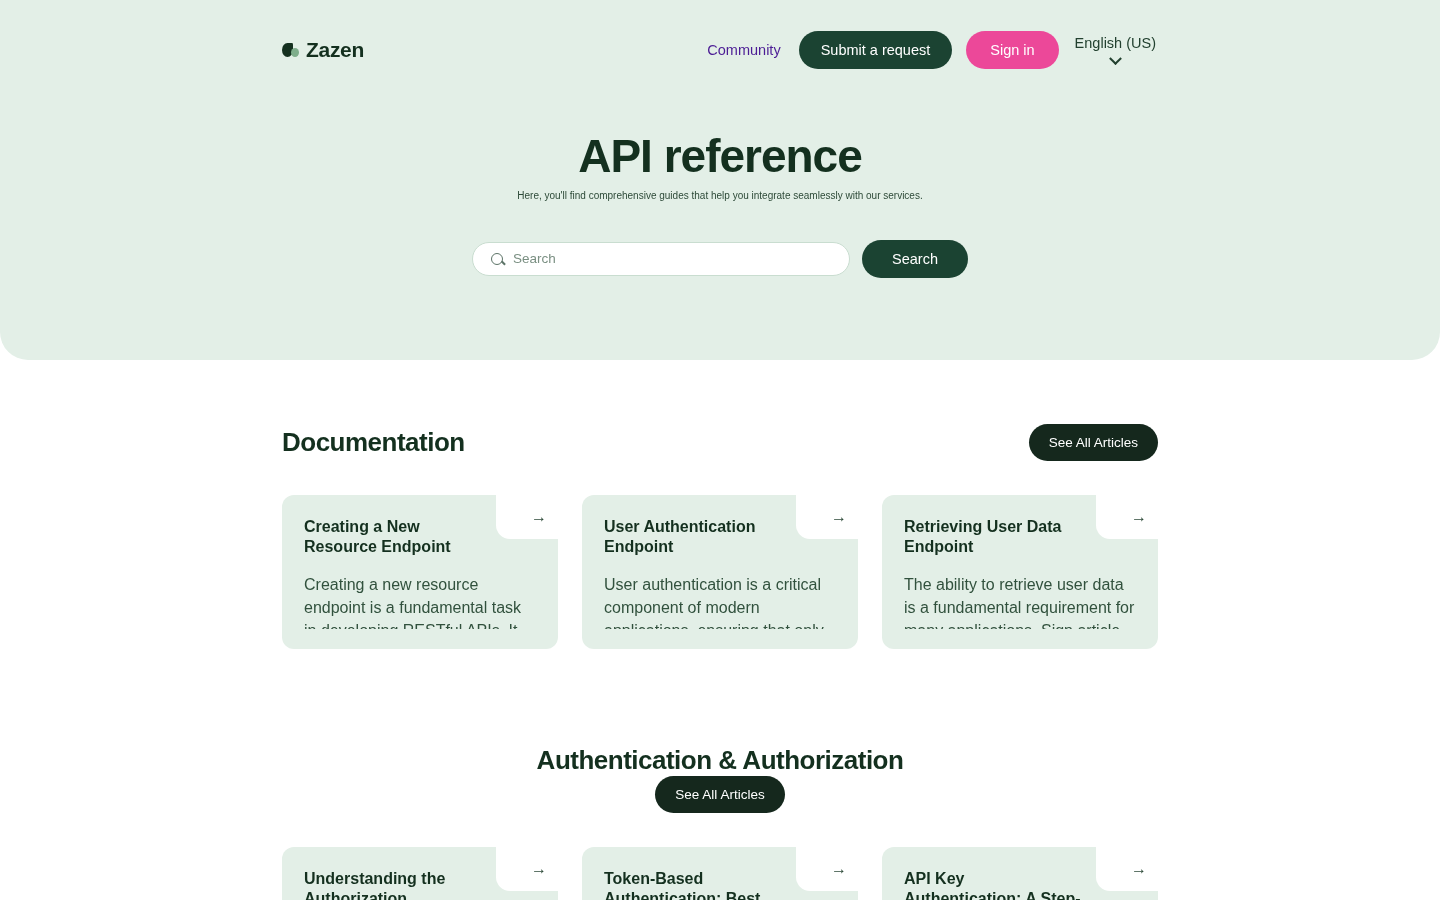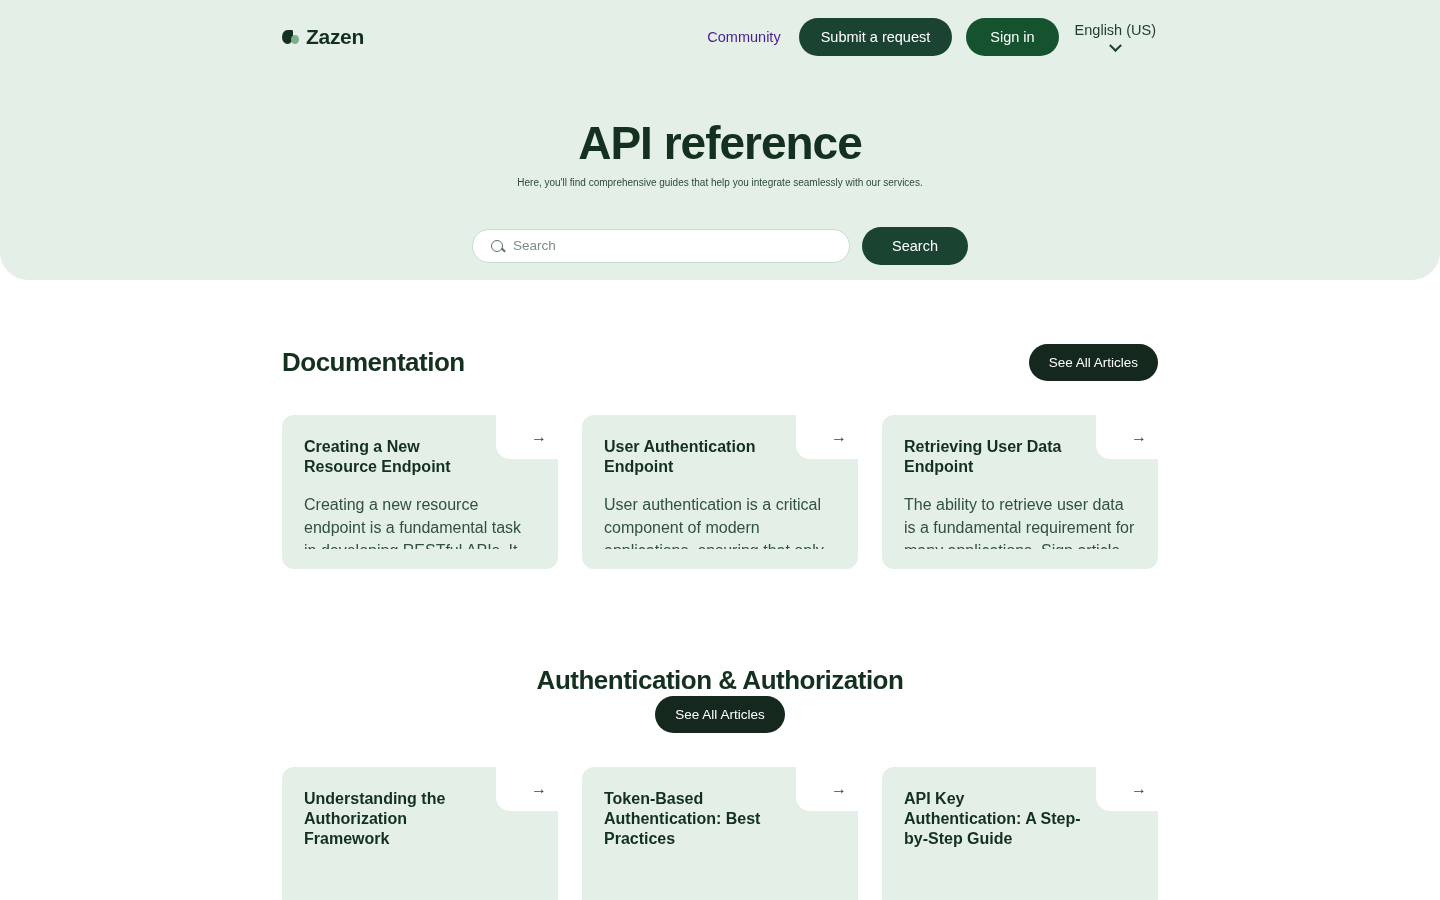--- a/index.html
+++ b/index.html
@@ -11,22 +11,22 @@
     background: #ffffff;
     color: #1d3b2a;
   }
 
   
   .hero {
     position: relative;
     background: #e3efe7;
     border-bottom-left-radius: 28px;
     border-bottom-right-radius: 28px;
-    padding: 4px 0 46px 0;
-    height: 280px;
+    padding: 17px 0 46px 0;
+    height: 360px;
   }
 
   .topbar {
     display: flex;
     align-items: center;
     height: 66px;
     padding: 0 282px;
   }
 
   .brand {
@@ -77,21 +77,21 @@
     border-radius: 999px;
     font-family: inherit;
     font-size: 14.5px;
     cursor: pointer;
     padding: 11px 22px;
     background: #1b4332;
     color: #ffffff;
     white-space: nowrap;
   }
   .btn-signin {
-    background: #14532d;
+    background: #ec4899;
     padding: 11px 24px;
   }
   .lang {
     display: flex;
     align-items: center;
     gap: 6px;
     font-size: 14.5px;
     color: #22402f;
     cursor: pointer;
     padding: 6px 2px;

